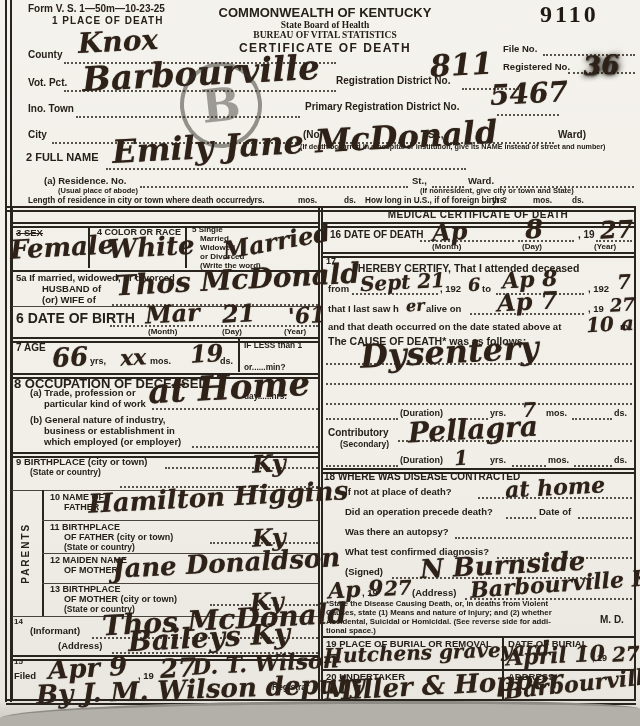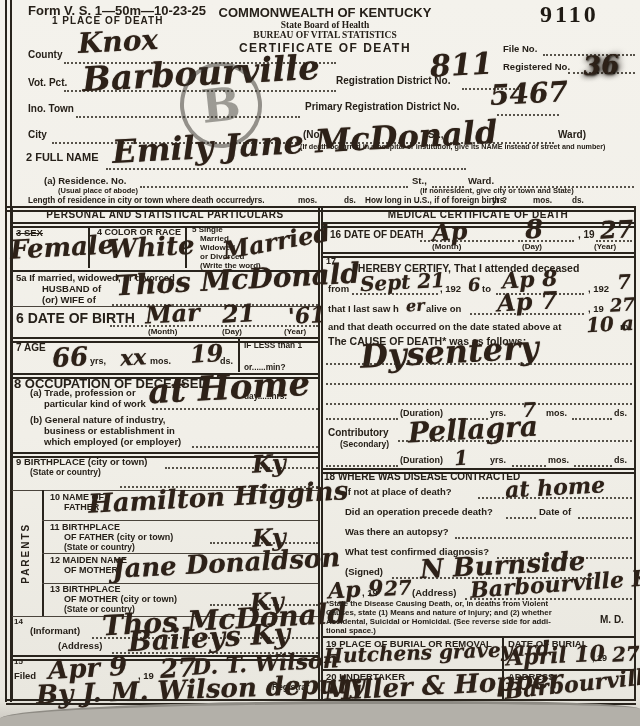--- a/index.html
+++ b/index.html
@@ -23,21 +23,21 @@
   .scanedge{position:absolute;left:0;right:0;bottom:0;height:22px;background:#b3b0a9;border-top:3px solid #8e8b84;border-radius:60% 30% 0 0/18px 8px 0 0;}
 </style>
 </head>
 <body>
 
 <div class="paper">
 
   <div class="vr" style="left:5px;top:0;height:702px;"></div>
   <div class="vr" style="left:10px;top:0;height:702px;"></div>
 
-  <span class="pr" style="left:28px;top:4px;font-size:13px;">Form V. S. 1—50m—10-23-25</span>
+  <span class="pr" style="left:28px;top:4px;font-size:10px;">Form V. S. 1—50m—10-23-25</span>
   <span class="pr" style="left:52px;top:16px;font-size:10px;letter-spacing:1px;">1 PLACE OF DEATH</span>
 
   <span class="pr ctr" style="left:190px;width:270px;top:6px;font-size:13px;">COMMONWEALTH OF KENTUCKY</span>
   <span class="pr ctr serif" style="left:190px;width:270px;top:21px;font-size:9.5px;">State Board of Health</span>
   <span class="pr ctr serif" style="left:190px;width:270px;top:31px;font-size:9.5px;">BUREAU OF VITAL STATISTICS</span>
   <span class="pr ctr" style="left:190px;width:270px;top:42px;font-size:12px;letter-spacing:1.5px;">CERTIFICATE OF DEATH</span>
 
   <span class="pr serif" style="left:540px;top:2px;font-size:24px;letter-spacing:3px;color:#1f1a14;">9110</span>
 
   <span class="pr" style="left:503px;top:44px;font-size:9.5px;">File No.</span>
@@ -98,21 +98,20 @@
   <span class="pr" style="left:533px;top:197px;font-size:8.2px;">mos.</span>
   <span class="pr" style="left:572px;top:197px;font-size:8.2px;">ds.</span>
 
   <div class="hr2" style="left:6px;top:206px;width:630px;"></div>
 
   <div class="vr" style="left:318px;top:206px;height:494px;"></div>
   <div class="vr" style="left:321px;top:206px;height:494px;"></div>
   <div class="vr" style="left:634px;top:206px;height:494px;"></div>
   <div class="vr" style="left:12px;top:206px;height:494px;width:1px;"></div>
 
-  <span class="pr ctr" style="left:12px;width:306px;top:210px;font-size:10px;letter-spacing:.5px;">PERSONAL AND STATISTICAL PARTICULARS</span>
   <div class="hr2" style="left:12px;top:222px;width:306px;"></div>
 
   <span class="pr" style="left:16px;top:228px;font-size:9.5px;text-decoration:line-through;">3 SEX</span>
   <span class="hw" style="left:10px;top:234px;font-size:26px;">Female</span>
   <div class="vr" style="left:88px;top:228px;height:40px;"></div>
   <span class="pr" style="left:97px;top:228px;font-size:9px;">4 COLOR OR RACE</span>
   <span class="hw" style="left:108px;top:234px;font-size:26px;">White</span>
   <div class="vr" style="left:185px;top:228px;height:40px;"></div>
   <span class="pr" style="left:192px;top:226px;font-size:8px;">5 Single</span>
   <span class="pr" style="left:200px;top:235px;font-size:8px;">Married</span>

